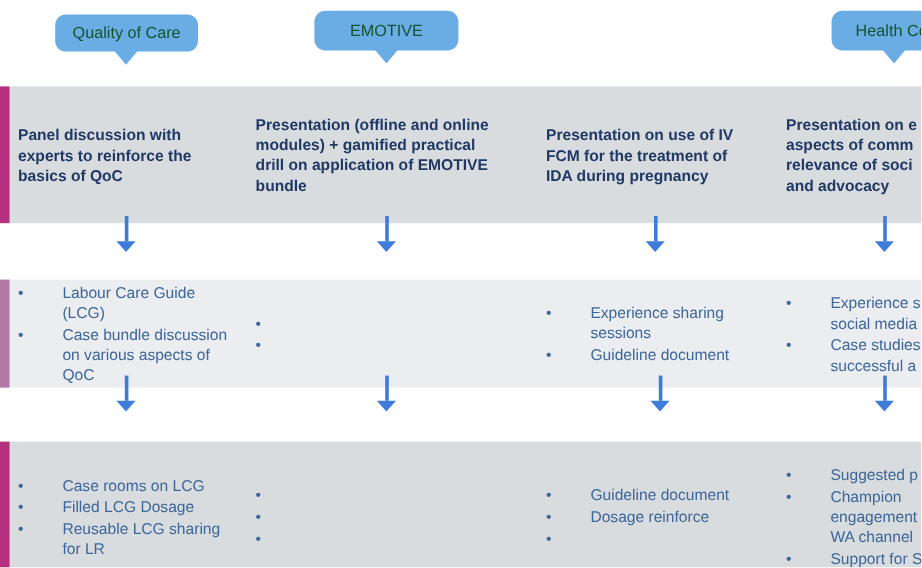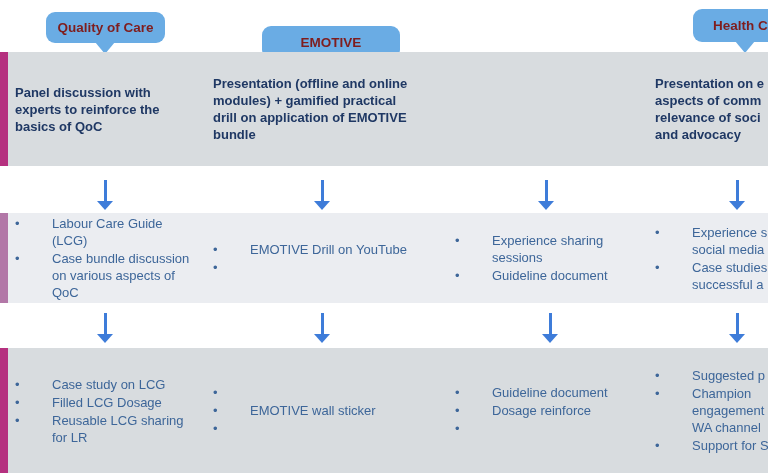--- a/index.html
+++ b/index.html
@@ -13,30 +13,30 @@
     --bullet-blue:#3d6699;
   }
   html,body{margin:0;padding:0;background:#fff;}
   .canvas{
     position:relative;width:768px;height:473px;overflow:hidden;background:#fff;
     font-family:"Liberation Sans","DejaVu Sans",sans-serif;
   }
   
   .bubble{
     position:absolute;background:var(--bubble-blue);border-radius:9px;
-    color:#7f1d1d;font-weight:bold;font-size:13.5px;text-align:right;
+    color:#14532d;font-weight:normal;font-size:13.5px;text-align:right;
     display:flex;align-items:center;justify-content:center;
   }
   .bubble .tail{
     position:absolute;bottom:-11px;width:0;height:0;
     border-left:10px solid transparent;border-right:10px solid transparent;
     border-top:12px solid var(--bubble-blue);
   }
   
-  .band{position:absolute;left:0;width:768px;}
+  .band{position:absolute;left:0;width:768px;margin-top:20px;}
   .band-bg{position:absolute;left:8px;right:0;top:0;bottom:0;}
   .band1 .band-bg,.band3 .band-bg{background:var(--band-gray);}
   .band2 .band-bg{background:var(--band-light);}
   .band-bar{position:absolute;left:0;top:0;bottom:0;width:8px;}
   .band1 .band-bar,.band3 .band-bar{background:var(--bar-magenta);}
   .band2 .band-bar{background:var(--bar-mauve);}
   .cell{
     position:absolute;top:0;bottom:0;display:flex;flex-direction:column;justify-content:center;
   }
   .activity{
@@ -66,38 +66,41 @@
 </style>
 </head>
 <body>
 
 <div class="canvas">
 
   <div class="bubble" style="left:46px;top:12px;width:119px;height:31px">
     <span>Quality of Care</span>
     <span class="tail" style="left:49px"></span>
   </div>
-  <div class="bubble" style="left:262px;top:26px;width:138px;height:33px">
+  <div class="bubble" style="left:262px;top:9px;width:120px;height:33px">
     <span>EMOTIVE</span>
     <span class="tail" style="left:50px"></span>
   </div>
   <div class="bubble" style="left:693px;top:9px;width:150px;height:33px;justify-content:flex-start;padding-left:20px">
     <span>Health Co</span>
     <span class="tail" style="left:42px"></span>
   </div>
 
   <div class="band band1">
     <div class="band-bg"></div>
     <div class="band-bar"></div>
     <div class="cell c1">
       <p class="activity">Panel discussion with experts to reinforce the basics of QoC</p>
     </div>
     <div class="cell c2">
       <p class="activity">Presentation (offline and online modules) + gamified practical drill on application of EMOTIVE bundle</p>
     </div>
+    <div class="cell c3">
+      <p class="activity">Presentation on use of IV FCM for the treatment of IDA during pregnancy</p>
+    </div>
     <div class="cell c4">
       <p class="activity">Presentation on e
 aspects of comm
 relevance of soci
 and advocacy</p>
     </div>
   </div>
 
   <div class="arrow" style="left:97px;top:180px">
       <div class="shaft"></div>
@@ -128,21 +131,20 @@
           <li>
             <span class="dot">•</span>
             <span class="btxt">Case bundle discussion on various aspects of QoC</span>
           </li>
         </ul>
     </div>
     <div class="cell c2">
       <ul class="bullets">
           <li>
             <span class="dot">•</span>
-            <span class="btxt">EMOTIVE Drill on YouTube</span>
           </li>
           <li>
             <span class="dot">•</span>
           </li>
         </ul>
     </div>
     <div class="cell c3">
       <ul class="bullets">
           <li>
             <span class="dot">•</span>
@@ -187,40 +189,39 @@
       <div class="head"></div>
     </div>
 
   <div class="band band3">
     <div class="band-bg"></div>
     <div class="band-bar"></div>
     <div class="cell c1">
       <ul class="bullets">
           <li>
             <span class="dot">•</span>
-            <span class="btxt">Case study on LCG</span>
+            <span class="btxt">Case rooms on LCG</span>
           </li>
           <li>
             <span class="dot">•</span>
             <span class="btxt">Filled LCG Dosage</span>
           </li>
           <li>
             <span class="dot">•</span>
             <span class="btxt">Reusable LCG sharing for LR</span>
           </li>
         </ul>
     </div>
     <div class="cell c2">
       <ul class="bullets">
           <li>
             <span class="dot">•</span>
           </li>
           <li>
             <span class="dot">•</span>
-            <span class="btxt">EMOTIVE wall sticker</span>
           </li>
           <li>
             <span class="dot">•</span>
           </li>
         </ul>
     </div>
     <div class="cell c3">
       <ul class="bullets">
           <li>
             <span class="dot">•</span>

